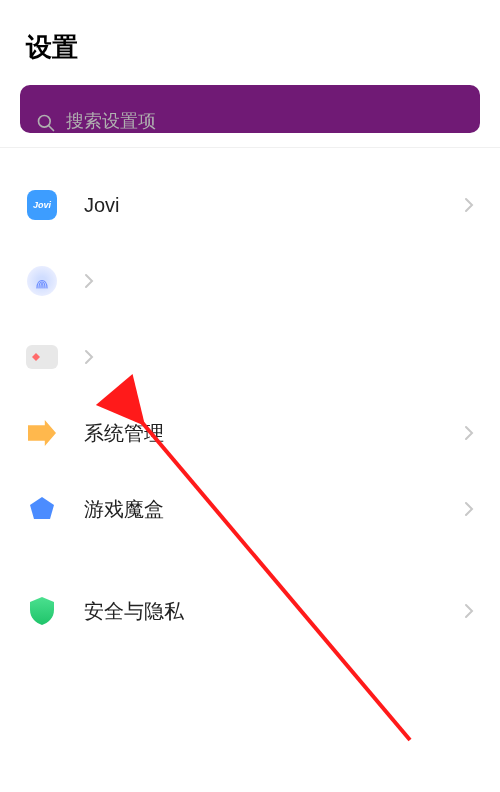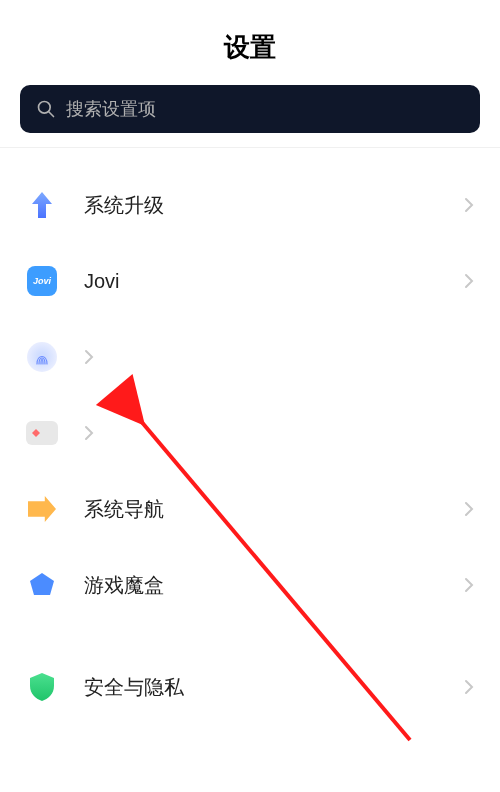--- a/index.html
+++ b/index.html
@@ -10,36 +10,35 @@
     body {
       width: 500px;
       height: 792px;
       background: #ffffff;
       font-family: -apple-system, "PingFang SC", "Microsoft YaHei", sans-serif;
       overflow: hidden;
       position: relative;
     }
     .header {
       padding: 30px 26px 20px 26px;
-      text-align: center;
     }
     .title {
       font-size: 26px;
       font-weight: 600;
       color: #000;
     }
     .search-wrap {
       padding: 0 20px 14px 20px;
     }
     .search-box {
-      background: #0f172a;
+      background: #701a75;
       border-radius: 10px;
       height: 48px;
       display: flex;
-      align-items: center;
+      align-items: flex-end;
       padding: 0 16px;
     }
     .search-icon {
       width: 20px;
       height: 20px;
       margin-right: 10px;
       flex-shrink: 0;
     }
     .search-placeholder {
       color: #b0b0b0;
@@ -172,37 +171,20 @@
       <line x1="15" y1="15" x2="21" y2="21" stroke="#b0b0b0" stroke-width="2" stroke-linecap="round"></line>
     </svg>
     <span class="search-placeholder">搜索设置项</span>
   </div>
 </div>
 
 <div class="divider-space"></div>
 
 <div class="list">
 
-  <div class="item">
-    <div class="item-icon">
-      <svg width="28" height="30" viewBox="0 0 28 30">
-        <path d="M14 2 L24 14 L18 14 L18 28 L10 28 L10 14 L4 14 Z" fill="url(#gUp)"></path>
-        <defs>
-            <linearGradient id="gUp" x1="0" y1="0" x2="0" y2="1">
-              <stop offset="0" stop-color="#7da9ff"></stop>
-              <stop offset="1" stop-color="#4b73ff"></stop>
-            </linearGradient>
-          </defs>
-      </svg>
-    </div>
-    <div class="item-label">系统升级</div>
-    <svg class="chevron" viewBox="0 0 10 16">
-        <path d="M2 2 L8 8 L2 14" stroke="#c8c8c8" stroke-width="2" fill="none" stroke-linecap="round"></path>
-      </svg>
-  </div>
 
   <div class="item">
     <div class="item-icon">
       <div class="ic-jovi">Jovi</div>
     </div>
     <div class="item-label">Jovi</div>
     <svg class="chevron" viewBox="0 0 10 16">
         <path d="M2 2 L8 8 L2 14" stroke="#c8c8c8" stroke-width="2" fill="none" stroke-linecap="round"></path>
       </svg>
   </div>
@@ -227,21 +209,21 @@
     </div>
     <svg class="chevron" viewBox="0 0 10 16">
         <path d="M2 2 L8 8 L2 14" stroke="#c8c8c8" stroke-width="2" fill="none" stroke-linecap="round"></path>
       </svg>
   </div>
 
   <div class="item">
     <div class="item-icon">
       <div class="ic-shortcut"></div>
     </div>
-    <div class="item-label">系统导航</div>
+    <div class="item-label">系统管理</div>
     <svg class="chevron" viewBox="0 0 10 16">
         <path d="M2 2 L8 8 L2 14" stroke="#c8c8c8" stroke-width="2" fill="none" stroke-linecap="round"></path>
       </svg>
   </div>
 
   <div class="item">
     <div class="item-icon">
       <svg width="30" height="30" viewBox="0 0 30 30">
           <polygon points="15,3 27,11 23,25 7,25 3,11" fill="#4b8cff"></polygon>
         </svg>

